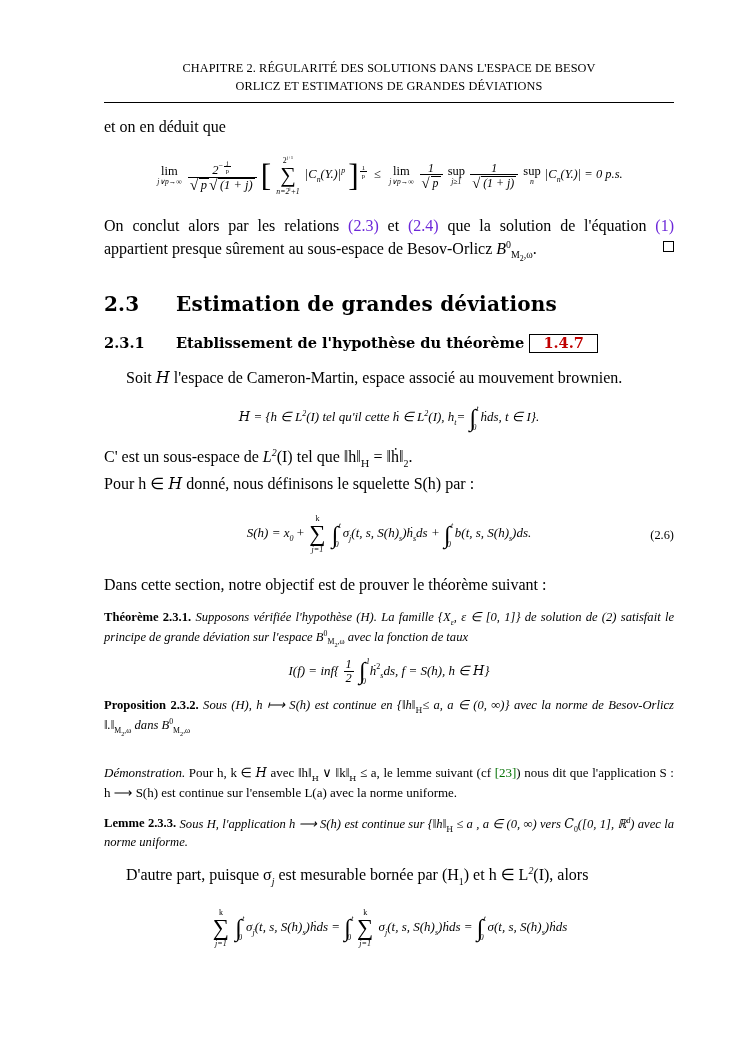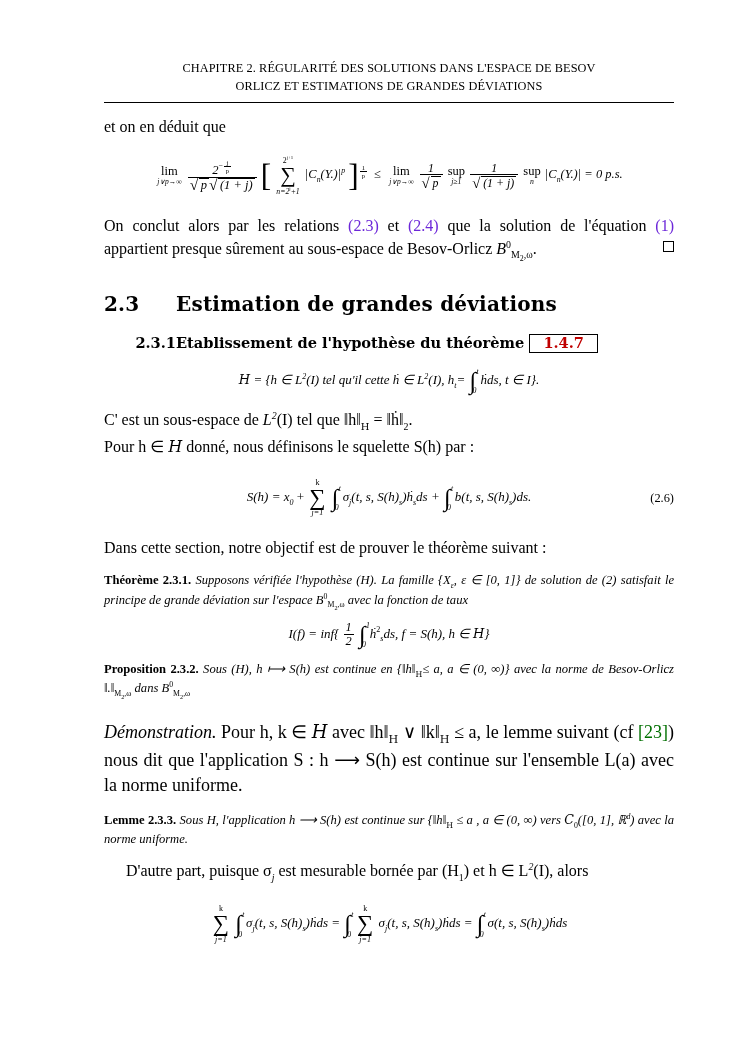--- a/index.html
+++ b/index.html
@@ -67,21 +67,21 @@
     margin: 28px 0 16px 0;
     letter-spacing: 0.2px;
   }
   h2.sec .num { display: inline-block; width: 72px; }
   h3.sub {
     font-family: "DejaVu Serif", serif;
     font-size: 14.6px;
     font-weight: bold;
     margin: 18px 0 14px 0;
   }
-  h3.sub .num { display: inline-block; width: 72px; text-align: right; }
+  h3.sub .num { display: inline-block; width: 72px; }
   
   .math {
     text-align: center;
     margin: 13px 0 13px 0;
     font-family: "Liberation Serif", serif;
     font-style: italic;
     font-size: 13px;
     position: relative;
   }
   .math .eqno {
@@ -184,21 +184,21 @@
   .qed {
     float: right;
     width: 9px; height: 9px;
     border: 1px solid #000;
     margin-top: 3px;
   }
   
   .thm { margin: 12px 0 8px 0; line-height: 1.42; text-align: justify; font-size: 12.6px; }
   .thm .head { font-weight: bold; }
   .thm .body { font-style: italic; }
-  .proof { margin: 18px 0 8px 0; line-height: 1.42; text-align: justify; font-size: 18px; }
+  .proof { margin: 26px 0 8px 0; line-height: 1.42; text-align: justify; font-size: 13px; }
   .proof .head { font-style: italic; }
   .pageno {
     position: absolute;
     left: 0; right: 0;
     top: 965px;
     text-align: center;
     font-size: 12.4px;
   }
 </style>
 </head>
@@ -267,20 +267,23 @@
     </p>
 
     <h2 class="sec">
       <span class="num">2.3</span><span>Estimation de grandes déviations</span>
     </h2>
 
     <h3 class="sub">
       <span class="num">2.3.1</span><span>Etablissement de l'hypothèse du théorème </span><span class="boxed boxred">1.4.7</span>
     </h3>
 
+    <p class="indent">
+      <span>Soit </span><span class="cal">H</span><span> l'espace de Cameron-Martin, espace associé au mouvement brownien.</span>
+    </p>
 
     <div class="math" style="margin-top:16px;margin-bottom:16px;">
       <span class="cal">H</span>
       <span>= {h ∈ L</span><span class="supi">2</span><span>(I) tel qu'il cette ḣ ∈ L</span><span class="supi">2</span><span>(I), h</span><span class="subi">t</span><span>=</span>
       <span class="intop">
         <span class="gl">∫</span>
         <span class="top">t</span>
         <span class="bot">0</span>
       </span>
       <span>ḣds, t ∈ I}.</span>

